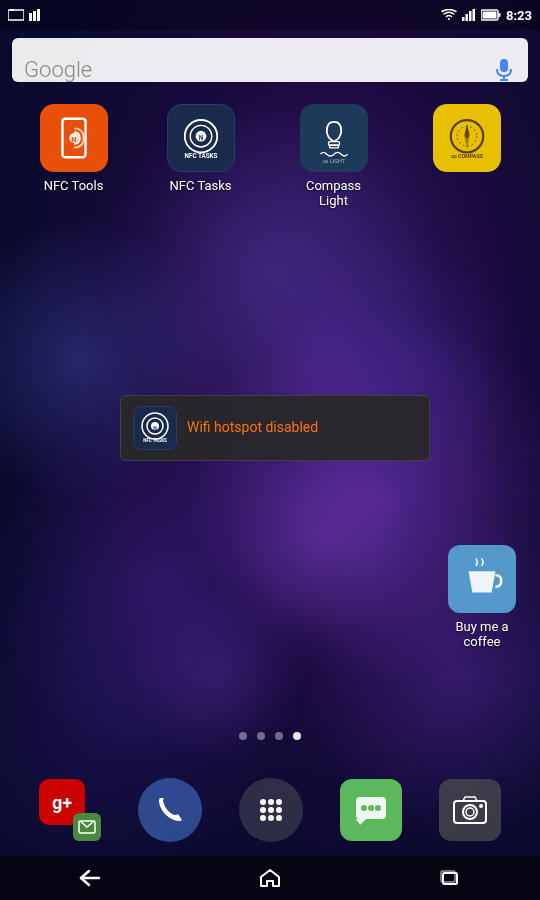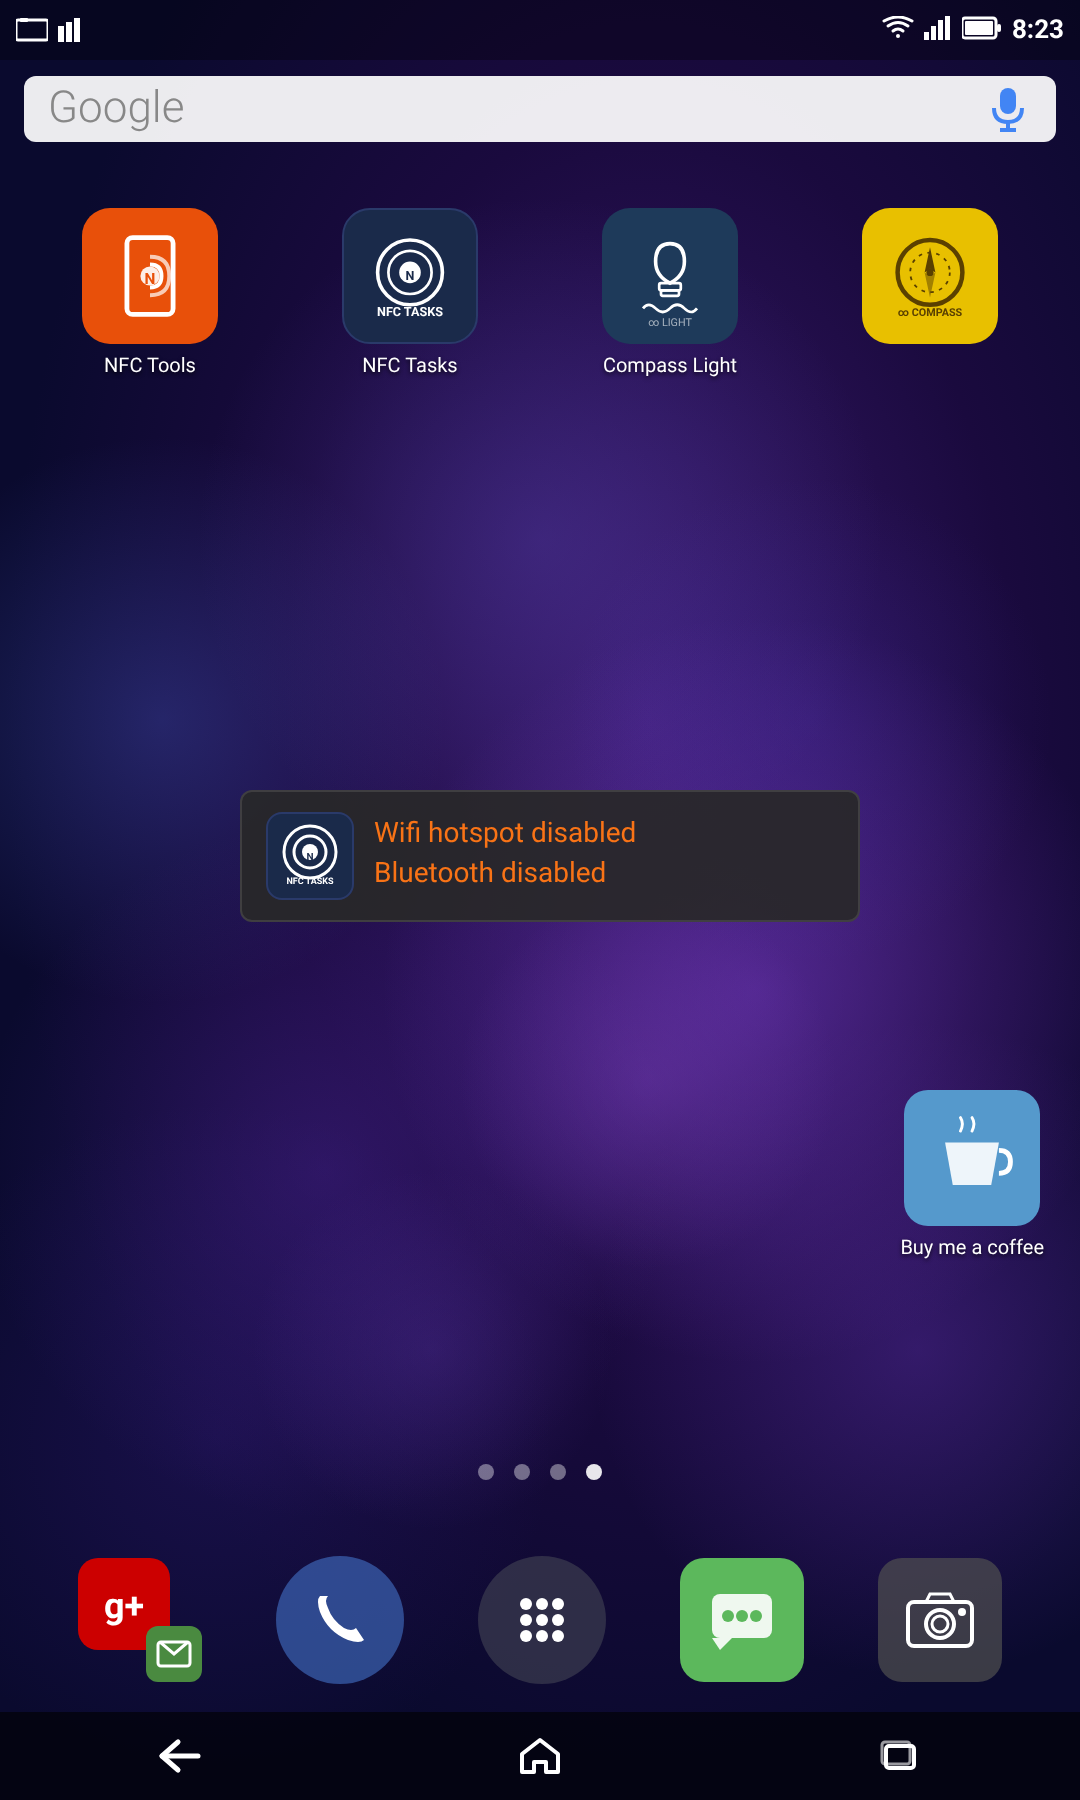--- a/index.html
+++ b/index.html
@@ -53,38 +53,38 @@
       padding: 0 8px;
       z-index: 100;
     }
     .status-bar-left {
       display: flex;
       align-items: center;
       gap: 5px;
     }
     .status-bar-right {
       display: flex;
-      align-items: flex-start;
+      align-items: center;
       gap: 5px;
       color: white;
       font-size: 13px;
       font-weight: bold;
     }
 
     
     .search-bar {
       position: absolute;
       top: 38px;
       left: 12px;
       right: 12px;
-      height: 33px;
+      height: 44px;
       background: rgba(255,255,255,0.92);
       border-radius: 6px;
       display: flex;
-      align-items: center;
+      align-items: flex-end;
       padding: 0 12px;
       z-index: 10;
     }
     .search-google-text {
       flex: 1;
       font-size: 22px;
       color: #888;
       font-weight: 300;
     }
     .search-mic {
@@ -119,21 +119,21 @@
       height: 68px;
       border-radius: 14px;
       display: flex;
       align-items: center;
       justify-content: center;
       position: relative;
       overflow: hidden;
     }
     .app-label {
       color: white;
-      font-size: 10px;
+      font-size: 13px;
       text-align: center;
       text-shadow: 0 1px 2px rgba(0,0,0,0.8);
       max-width: 80px;
     }
 
     
     .nfc-tools-icon {
       background: #e8500a;
     }
     .nfc-tools-icon svg { width: 50px; height: 50px; }
@@ -427,21 +427,20 @@
     <svg width="38" height="38" viewBox="0 0 38 38">
       <circle cx="19" cy="17" r="13" fill="none" stroke="white" stroke-width="1.5"></circle>
       <circle cx="19" cy="17" r="8" fill="none" stroke="white" stroke-width="1.5"></circle>
       <circle cx="19" cy="17" r="4" fill="white"></circle>
       <text x="19" y="21" text-anchor="middle" fill="#1a2a4a" font-size="5" font-weight="bold">N</text>
       <text x="19" y="33" text-anchor="middle" fill="white" font-size="4.5" font-weight="bold">NFC TASKS</text>
     </svg>
   </div>
   <div class="notification-text">
     <div>Wifi hotspot disabled</div>
-    <div>Bluetooth disabled</div>
   </div>
 </div>
 
 <div class="app-grid-bottom">
 
   <div class="app-icon">
     <div class="app-icon-img coffee-icon" style="width:68px;height:68px;background:#5599cc;border-radius:12px;">
       <svg width="52" height="52" viewBox="0 0 52 52">
 
         <path d="M12 18 L16 40 L36 40 L40 18 Z" fill="white" opacity="0.9"></path>

